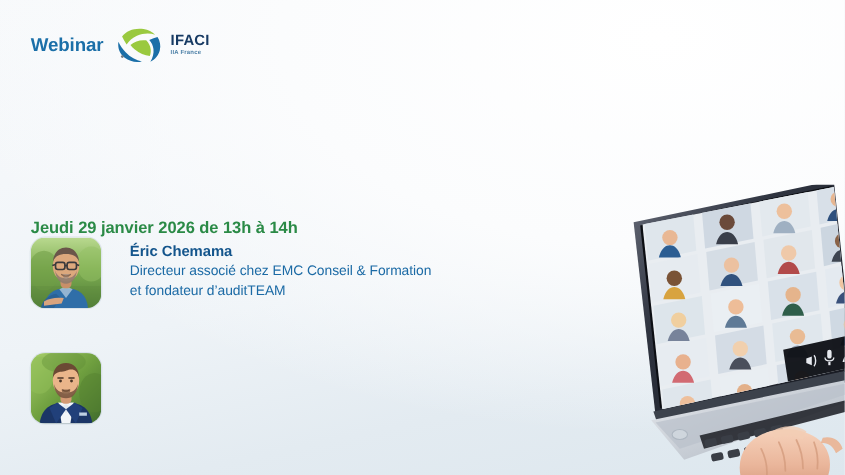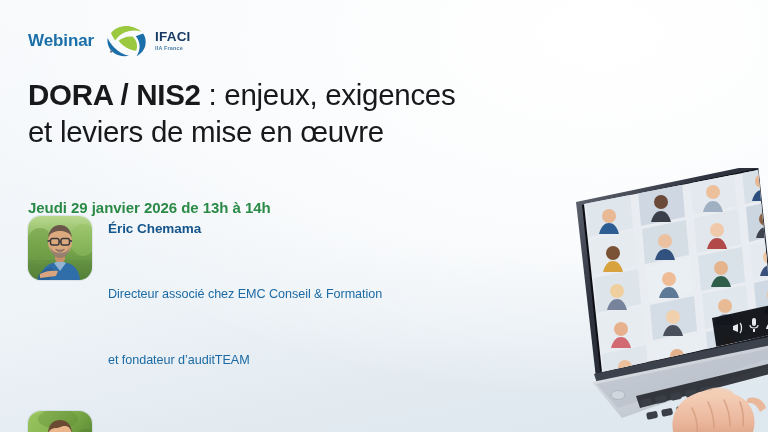--- a/index.html
+++ b/index.html
@@ -51,40 +51,39 @@
   
   .date-line {
     position:absolute; left:28px; top:171px;
     font-size:15px; font-weight:bold; color:#2a8a46;
     letter-spacing:-0.05px;
     margin-top:28px;
   }
 
   
   .speakers { position:absolute; left:28px; top:216px; width:470px; }
-  .speaker { display:flex; align-items:flex-start; gap:16px; }
+  .speaker { display:flex; align-items:flex-start; gap:26px; }
   .speaker + .speaker { margin-top:41px; }
 
   .avatar {
     width:64px; height:64px; flex:0 0 64px;
     border-radius:13px; overflow:hidden;
     position:relative;
     box-shadow:0 0 0 1px rgba(120,150,170,.18);
   }
   .avatar svg { display:block; width:64px; height:64px; }
 
   .speaker-text { padding-top:4px; }
   .speaker-name {
     font-size:13.5px; font-weight:bold; color:#14558c;
     line-height:1.35; letter-spacing:-0.05px;
   }
   .speaker-role {
     font-size:12.6px; color:#1b6aa5; line-height:1.42;
     letter-spacing:-0.05px;
-    margin-top:48px;
   }
 
   
   .laptop-scene {
     position:absolute; right:-6px; bottom:-4px;
     width:212px; height:268px;
     pointer-events:none;
   }
   .laptop-scene svg { display:block; width:100%; height:100%; }
 </style>
@@ -106,24 +105,20 @@
           <circle cx="6.2" cy="27.4" r="1.25" fill="#6f7b84"></circle>
         </svg>
       </span>
       <span class="logo-text">
         <span class="logo-name">IFACI</span>
         <span class="logo-sub">IIA France</span>
       </span>
     </div>
   </div>
 
-  <h1 class="headline">
-    <span class="strong">DORA / NIS2</span><span> : enjeux, exigences</span><br>
-    <span>et leviers de mise en œuvre</span>
-  </h1>
 
   <div class="date-line">Jeudi 29 janvier 2026 de 13h à 14h</div>
 
   <div class="speakers">
 
     <div class="speaker">
       <div class="avatar">
         <svg viewBox="0 0 64 64" xmlns="http://www.w3.org/2000/svg" aria-hidden="true">
           <defs>
             <linearGradient id="bg1" x1="0" y1="0" x2="0" y2="1">

